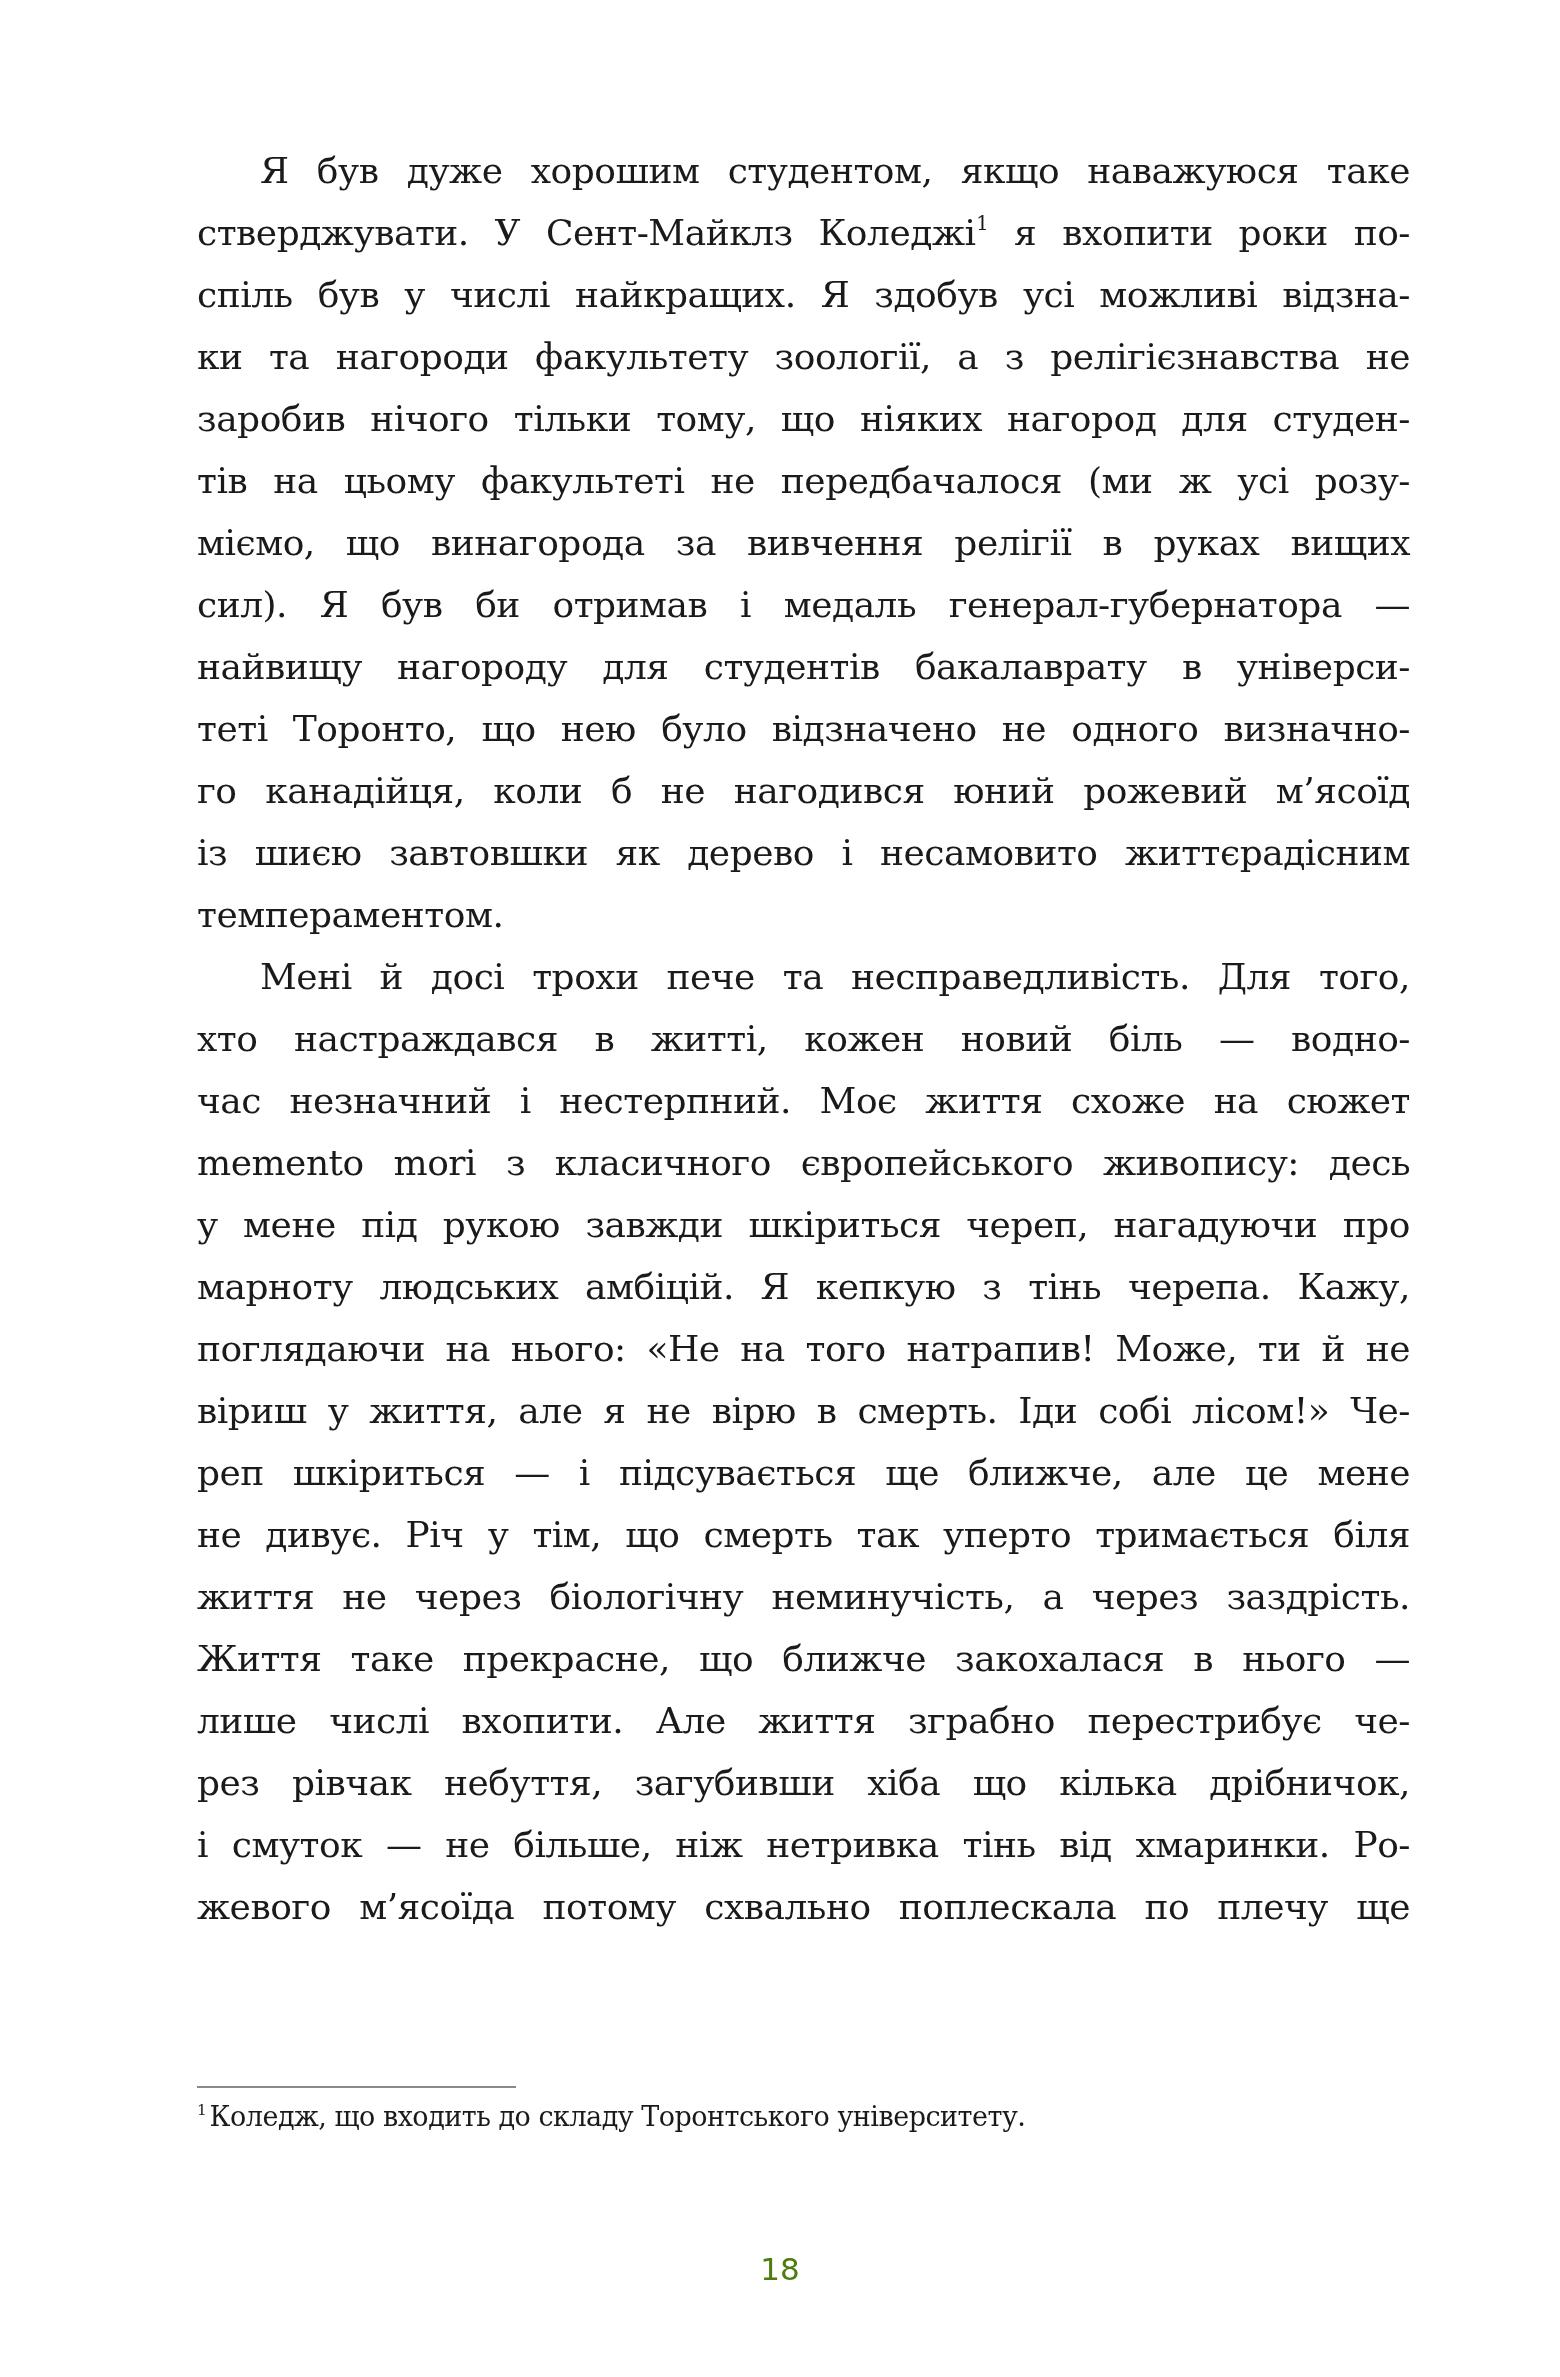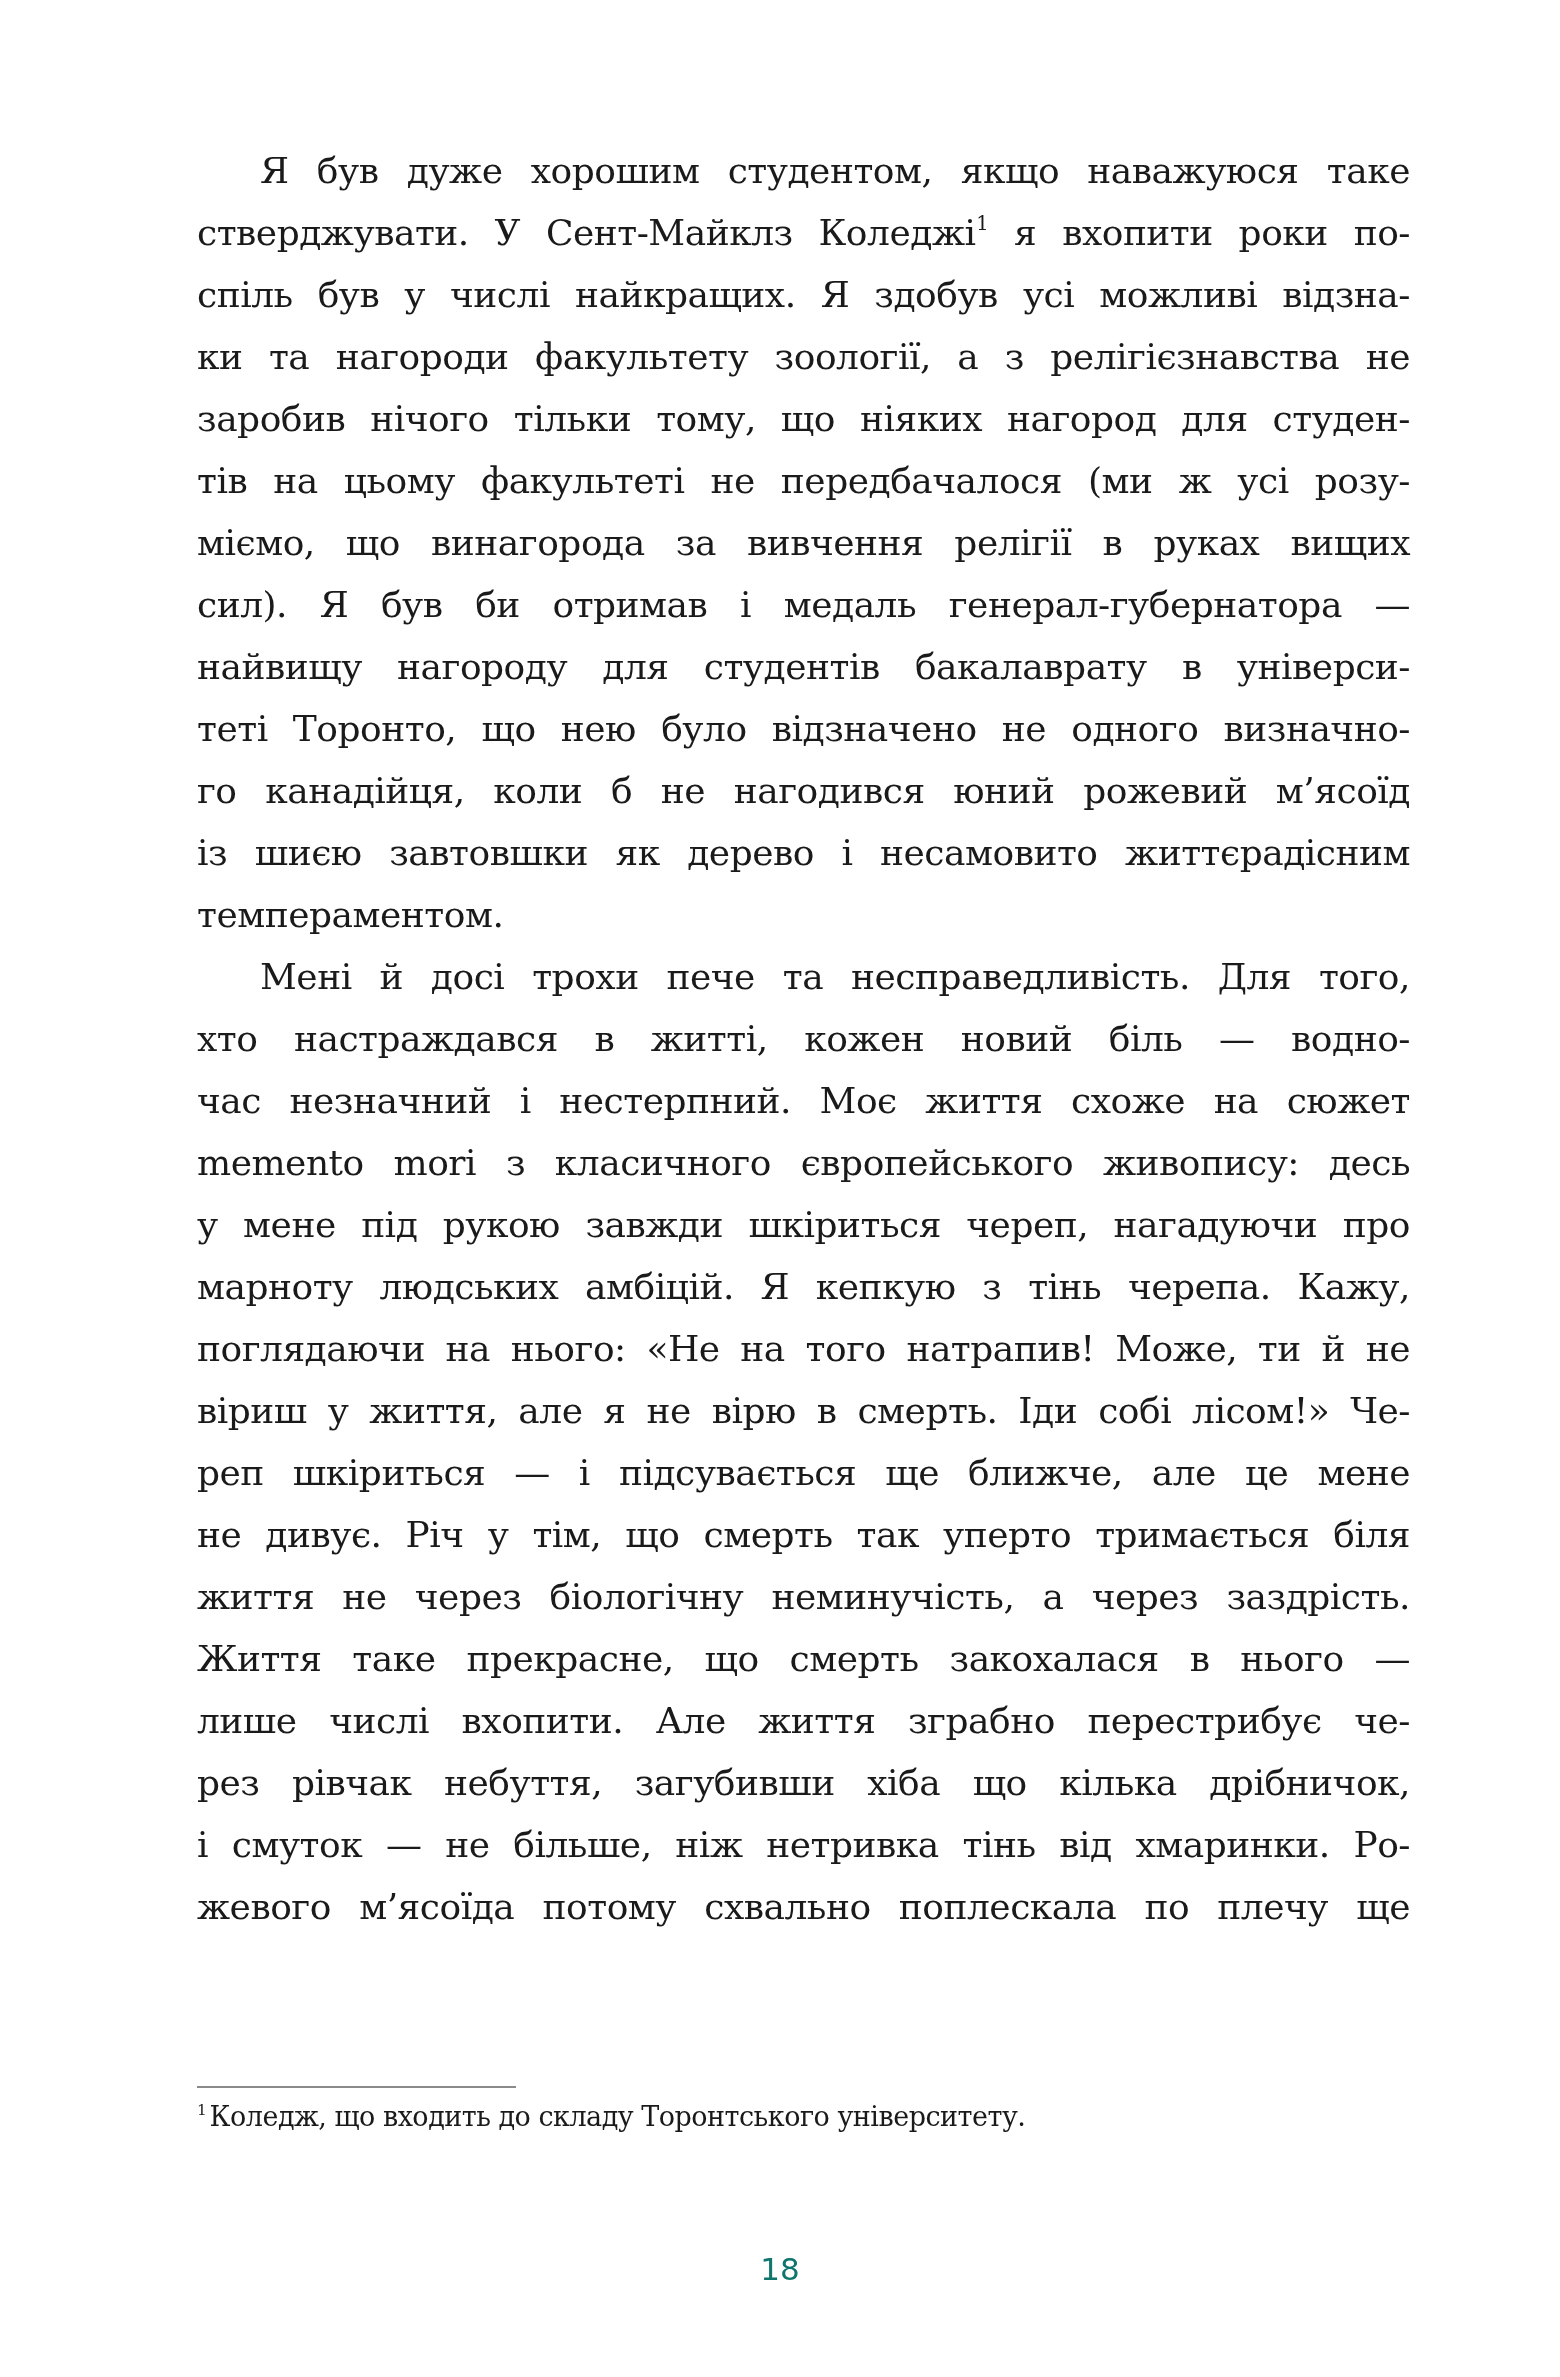--- a/index.html
+++ b/index.html
@@ -80,21 +80,21 @@
     }
     .page-number {
       position: absolute;
       left: 0;
       width: 1560px;
       top: 2249px;
       text-align: center;
       font-family: "DejaVu Sans", "Liberation Sans", sans-serif;
       font-size: 31px;
       line-height: 41px;
-      color: #0f766e;
+      color: #4d7c0f;
     }
   </style>
 </head>
 <body>
 
 <div class="page">
 
   <div class="text-block">
 
     <div>
@@ -118,21 +118,21 @@
       <span class="line">хто настраждався в житті, кожен новий біль — водно-</span>
       <span class="line">час незначний і нестерпний. Моє життя схоже на сюжет</span>
       <span class="line">memento mori з класичного європейського живопису: десь</span>
       <span class="line">у мене під рукою завжди шкіриться череп, нагадуючи про</span>
       <span class="line">марноту людських амбіцій. Я кепкую з тінь черепа. Кажу,</span>
       <span class="line">поглядаючи на нього: «Не на того натрапив! Може, ти й не</span>
       <span class="line">віриш у життя, але я не вірю в смерть. Іди собі лісом!» Че-</span>
       <span class="line">реп шкіриться — і підсувається ще ближче, але це мене</span>
       <span class="line">не дивує. Річ у тім, що смерть так уперто тримається біля</span>
       <span class="line">життя не через біологічну неминучість, а через заздрість.</span>
-      <span class="line">Життя таке прекрасне, що смерть закохалася в нього —</span>
+      <span class="line">Життя таке прекрасне, що ближче закохалася в нього —</span>
       <span class="line">лише числі вхопити. Але життя зграбно перестрибує че-</span>
       <span class="line">рез рівчак небуття, загубивши хіба що кілька дрібничок,</span>
       <span class="line">і смуток — не більше, ніж нетривка тінь від хмаринки. Ро-</span>
       <span class="line">жевого м’ясоїда потому схвально поплескала по плечу ще</span>
     </div>
   </div>
 
   <div class="footnote-rule"></div>
 
   <div class="footnote">

